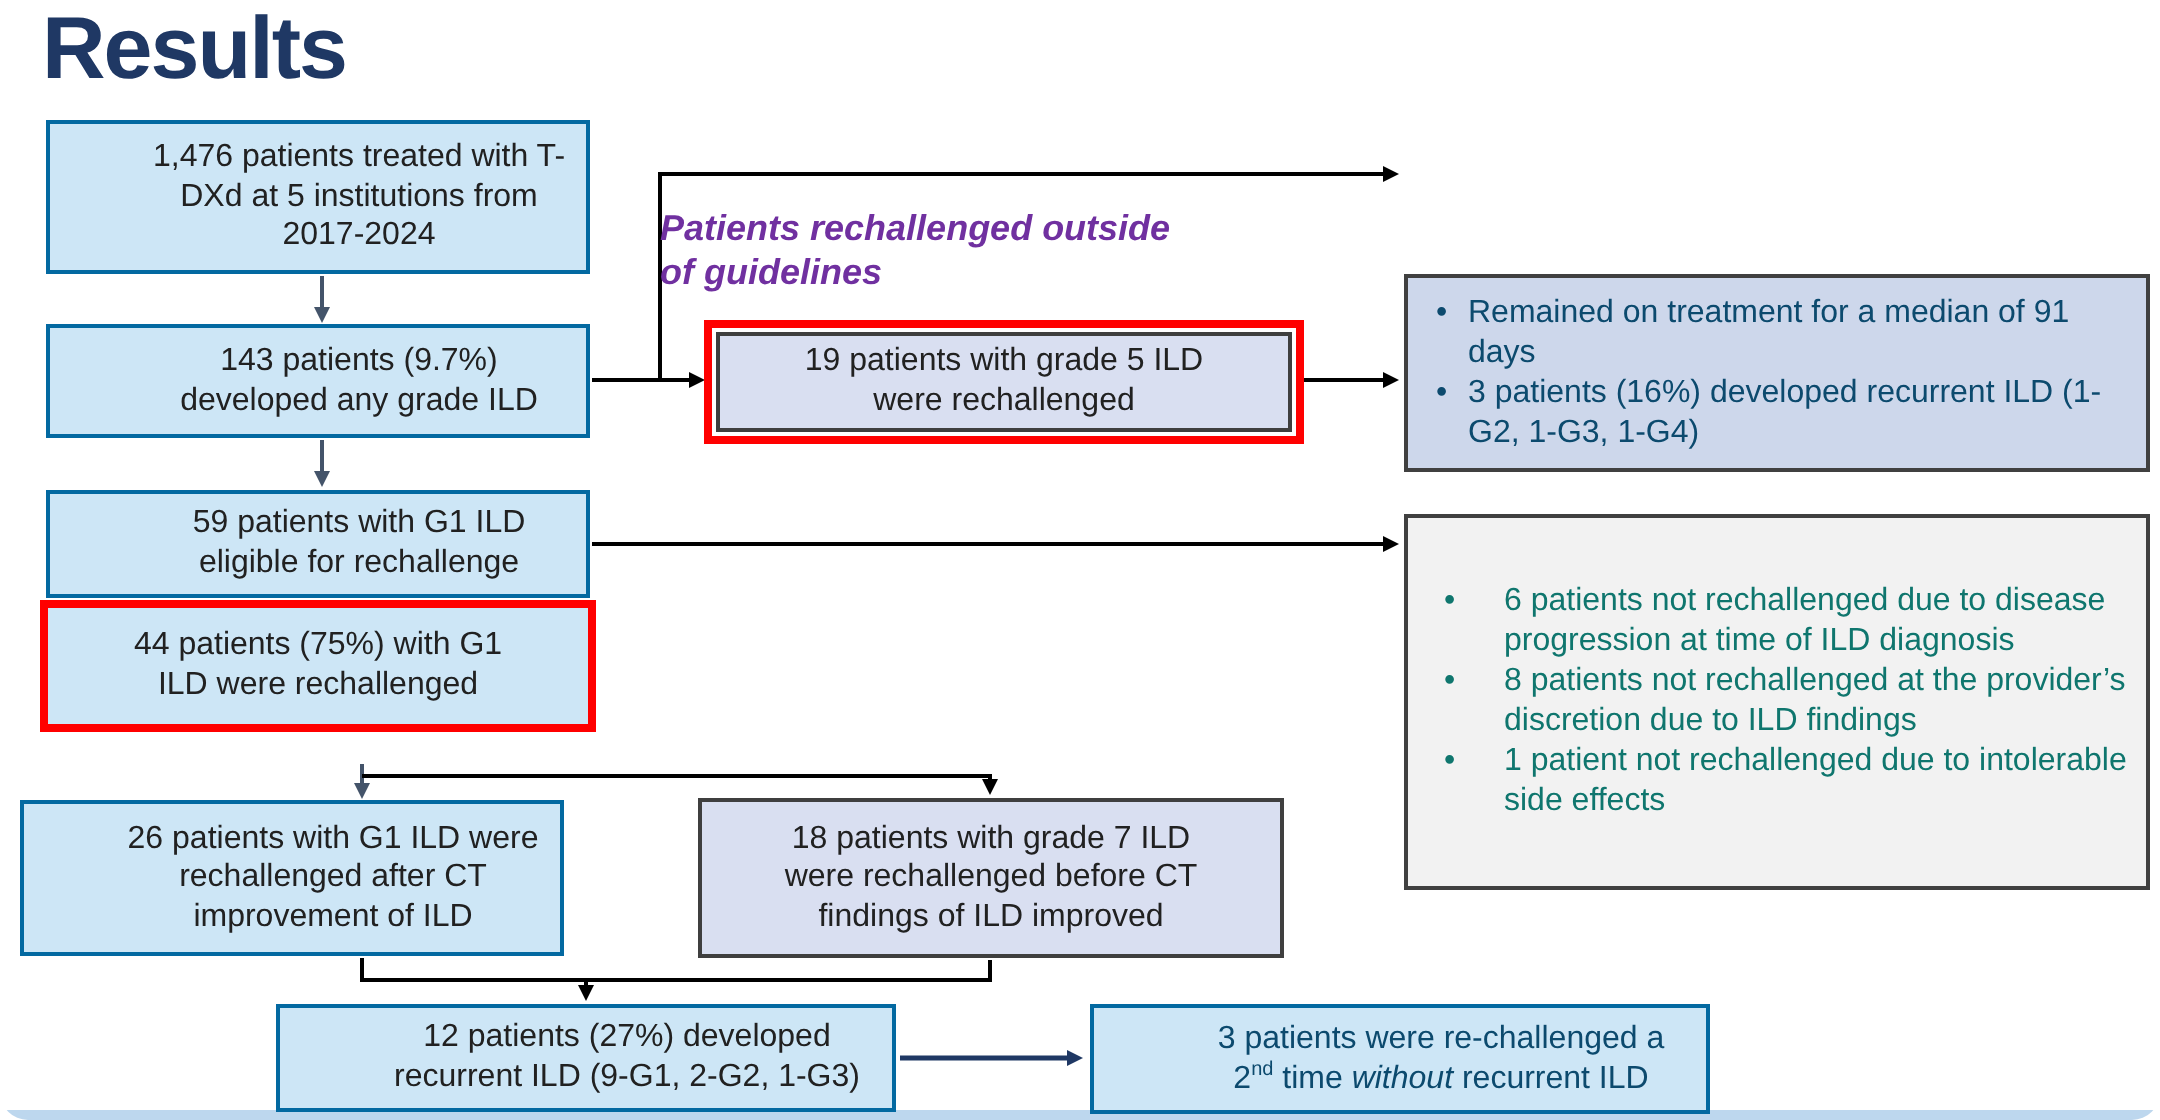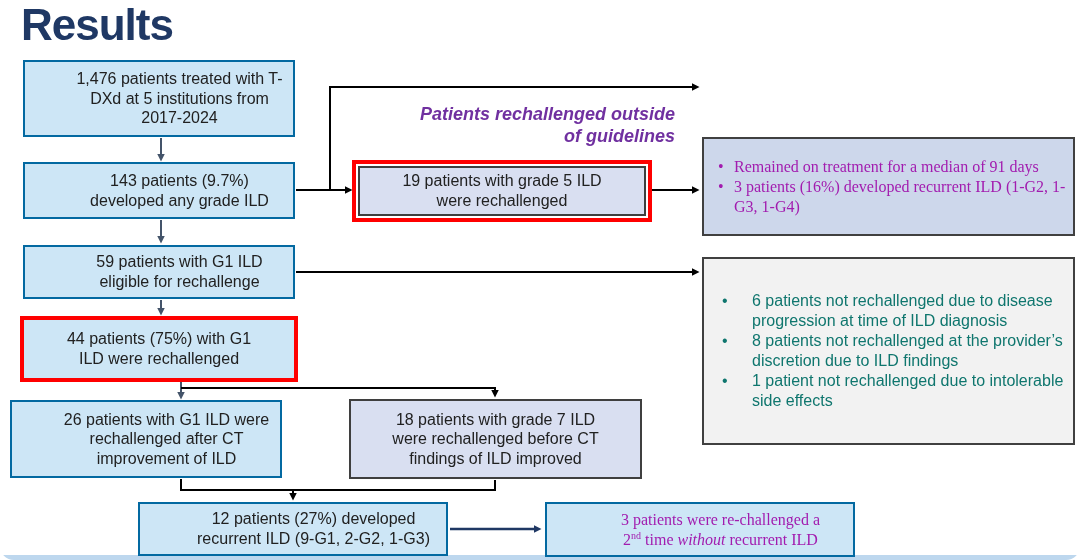--- a/index.html
+++ b/index.html
@@ -27,35 +27,35 @@
   }
   .redframe .inner{
     box-sizing:border-box;width:100%;height:100%;
     display:flex;align-items:center;justify-content:center;
     text-align:center;white-space:pre-line;line-height:1.22;
     font-size:16px;color:#212121;
   }
   .redframe.bluefill{background:#CDE6F6;}
   .redframe .inner.lavfill{background:#D9DFF1;border:2px solid #3F3F3F;margin:2px;width:calc(100% - 4px);height:calc(100% - 4px);}
   .purple-label{
-    position:absolute;z-index:2;text-align:right;white-space:pre-line;
+    position:absolute;z-index:2;text-align:left;white-space:pre-line;
     font-size:18px;font-weight:bold;font-style:italic;color:#7030A0;line-height:1.2;
   }
   .panel{
     position:absolute;box-sizing:border-box;z-index:2;
     display:flex;align-items:center;
     font-size:16px;line-height:1.25;
   }
   .panel ul{margin:0;list-style:none;padding-left:8px;text-align:left;}
   .panel li{position:relative;margin:0;}
   .panel.narrow-gap li{padding-left:16px;}
   .panel.narrow-gap li::before{content:"\2022";position:absolute;left:0;}
   .panel.wide-gap li{padding-left:32px;}
   .panel.wide-gap li::before{content:"\2022";position:absolute;left:2px;}
-  .navy-text{color:#a21caf;font-family:Liberation Serif, serif;}
+  .navy-text{color:#0c4a6e;}
   .black-text{color:#0f766e;}
   .bottom-strip{
     position:absolute;left:0;bottom:0;width:1080px;height:5px;
     background:#BDD7EE;z-index:0;
   }
   sup{font-size:10px;vertical-align:super;line-height:0;}
 </style>
 </head>
 <body>
 
@@ -95,21 +95,21 @@
   <div class="box blue" style="left:23px;top:60px;width:272px;height:77px;">1,476 patients treated with T-
 DXd at 5 institutions from
 2017-2024</div>
 
   <div class="box blue" style="left:23px;top:162px;width:272px;height:57px;">143 patients (9.7%)
 developed any grade ILD</div>
 
   <div class="box blue" style="left:23px;top:245px;width:272px;height:54px;">59 patients with G1 ILD
 eligible for rechallenge</div>
 
-  <div class="redframe bluefill" style="left:20px;top:316px;width:278px;height:66px;">
+  <div class="redframe bluefill" style="left:20px;top:300px;width:278px;height:66px;">
     <div class="inner">44 patients (75%) with G1
 ILD were rechallenged</div>
   </div>
 
   <div class="box blue" style="left:10px;top:400px;width:272px;height:78px;">26 patients with G1 ILD were
 rechallenged after CT
 improvement of ILD</div>
 
   <div class="purple-label" style="left:330px;top:104px;width:345px;">Patients rechallenged outside
 of guidelines</div>

